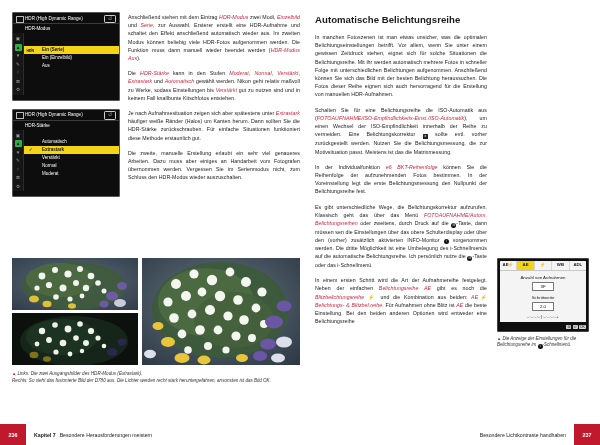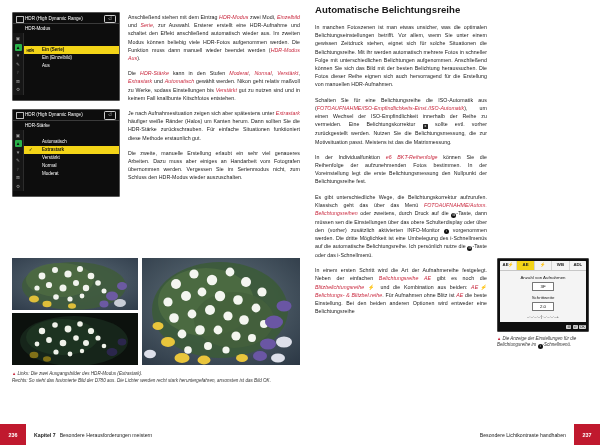--- a/index.html
+++ b/index.html
@@ -6,21 +6,21 @@
   body{
     width:600px;height:445px;background:#ffffff;overflow:hidden;
     font-family:"Liberation Sans", sans-serif;
     -webkit-font-smoothing:antialiased;
   }
   .page{position:relative;width:600px;height:445px;}
 
   
   .col-left-menus{position:absolute;left:12px;top:12px;width:108px;}
   .col-body-1{position:absolute;left:128px;top:13px;width:172px;}
-  .col-body-2{position:absolute;left:315px;top:4px;width:172px;}
+  .col-body-2{position:absolute;left:315px;top:14px;width:172px;}
 
   p.body{
     font-size:5.25px;line-height:8.2px;text-align:justify;
     margin:0 0 7px 0;color:#1a1a1a;letter-spacing:0.01em;
   }
   .em{color:#c8263c;font-style:italic;}
   .emr{color:#c8263c;font-style:normal;}
 
   h2.sec{
     font-size:9.6px;font-weight:bold;color:#1a1a1a;

